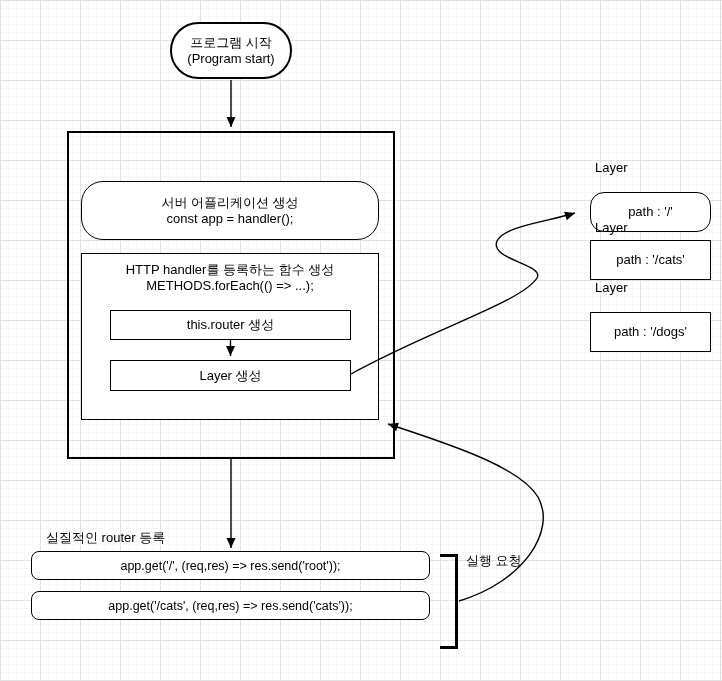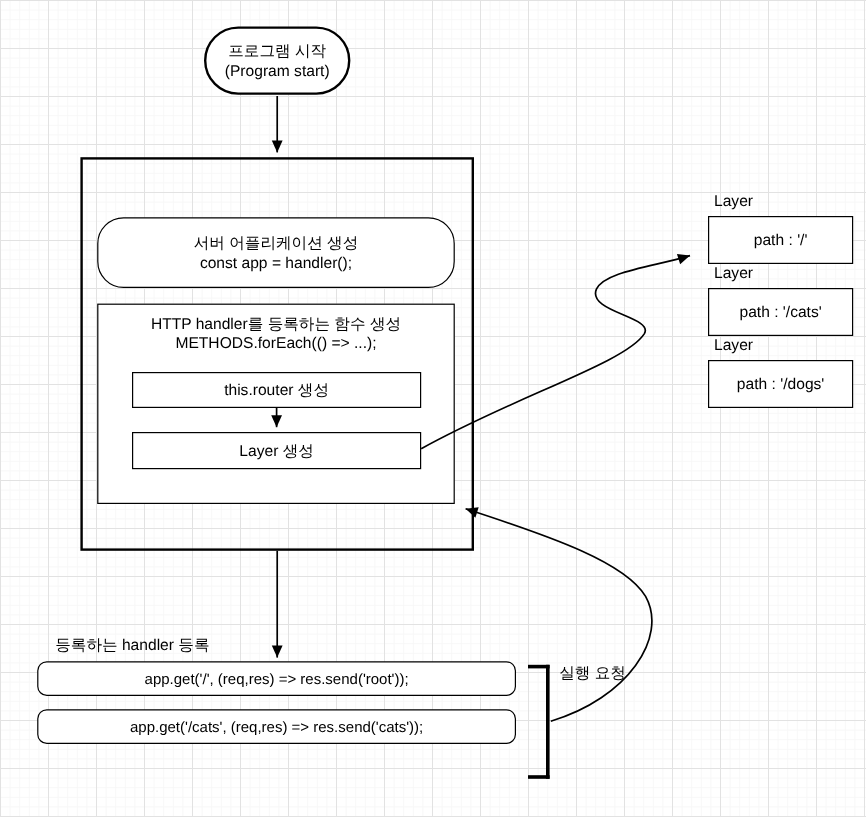--- a/index.html
+++ b/index.html
@@ -94,40 +94,40 @@
     <div>this.router 생성</div>
   </div>
 
   <div class="abs shape layercreate-box">
     <div>Layer 생성</div>
   </div>
 
   <div class="abs layer-label" style="top:161px;">
     <span>Layer</span>
   </div>
-  <div class="abs shape layer-box" style="top:180px;">
+  <div class="abs shape layer-box" style="top:192px;border-radius:14px;">
     <div>path : '/'</div>
   </div>
 
   <div class="abs layer-label" style="top:221px;">
     <span>Layer</span>
   </div>
   <div class="abs shape layer-box" style="top:240px;">
     <div>path : '/cats'</div>
   </div>
 
   <div class="abs layer-label" style="top:281px;">
     <span>Layer</span>
   </div>
-  <div class="abs shape layer-box" style="top:300px;">
+  <div class="abs shape layer-box" style="top:312px;">
     <div>path : '/dogs'</div>
   </div>
 
   <div class="abs section-label">
-    <span>등록하는 handler 등록</span>
+    <span>실질적인 router 등록</span>
   </div>
 
   <div class="abs shape code-box" style="top:551px;justify-content:center;">
     <div>app.get('/', (req,res) =&gt; res.send('root'));</div>
   </div>
   <div class="abs shape code-box" style="top:591px;">
     <div>app.get('/cats', (req,res) =&gt; res.send('cats'));</div>
   </div>
 
   <div class="abs bracket"></div>

